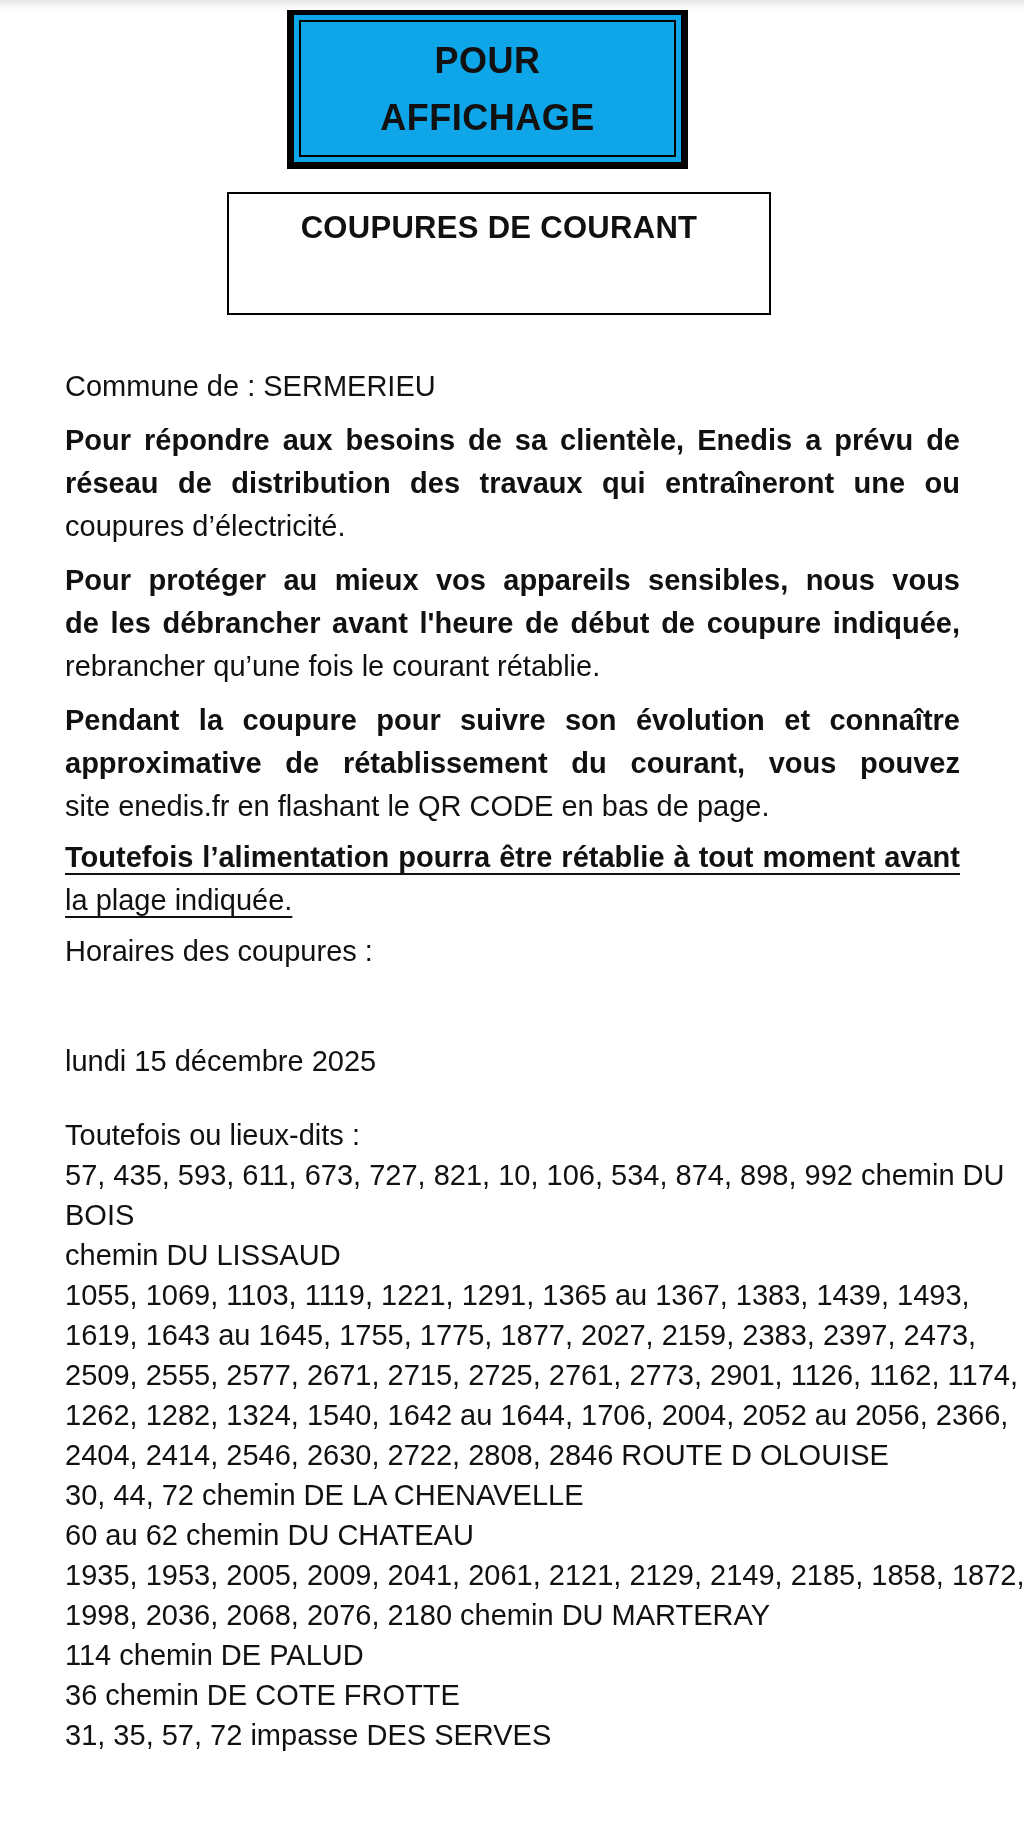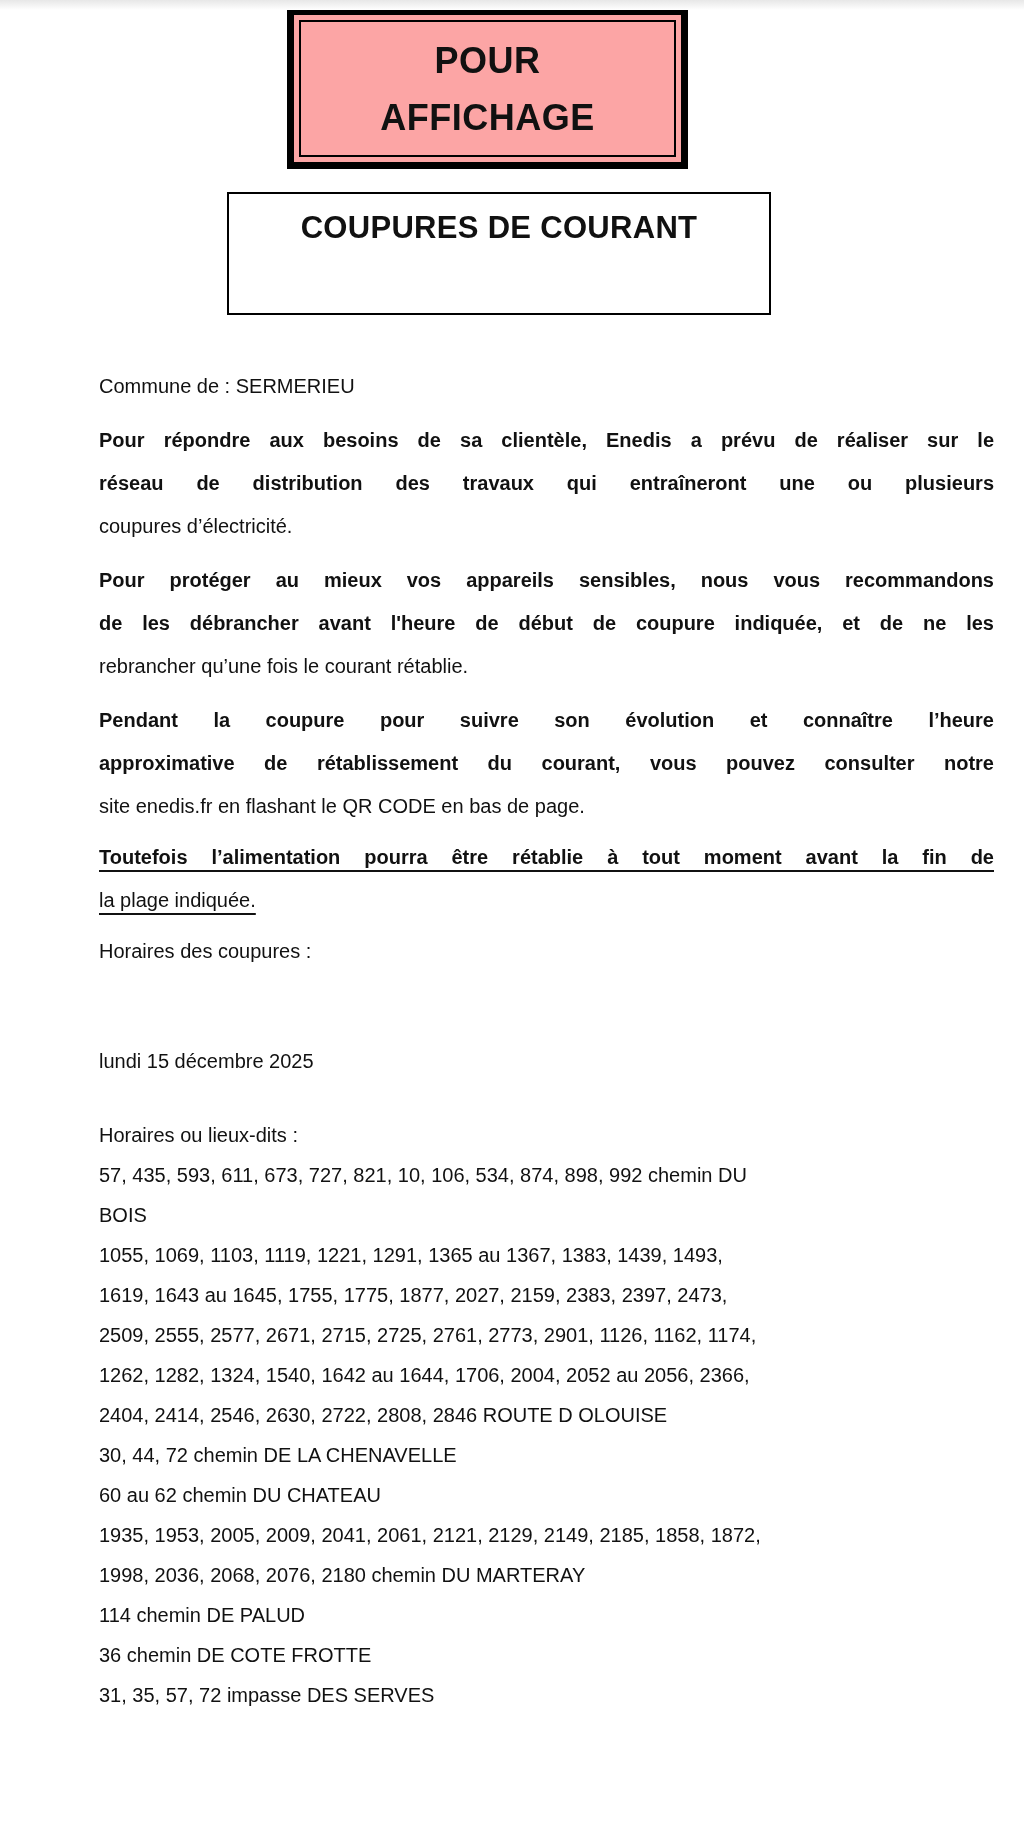--- a/index.html
+++ b/index.html
@@ -15,21 +15,21 @@
     position:absolute;top:0;left:0;width:1024px;height:10px;
     background:linear-gradient(#e7e7e7,#ffffff);
   }
   
   .banner{
     box-sizing:border-box;
     margin:8px 0 0 287px;
     width:401px;
     border:7px solid #000;
     padding:5px;
-    background:#fca5a5;
+    background:#0ea5e9;
   }
   .banner-inner{
     border:2px solid #000;
     text-align:center;
     padding:10px 0 9px 0;
   }
   .banner-line{
     font-size:36px;font-weight:bold;line-height:57px;
     letter-spacing:0.5px;
   }
@@ -41,23 +41,23 @@
     border:2px solid #000;
     text-align:center;
     padding-top:7px;
   }
   .title-line{
     font-size:31px;font-weight:bold;line-height:54px;
     letter-spacing:0.3px;
   }
   
   .content{
-    margin-left:99px;
+    margin-left:65px;
     width:895px;
-    font-size:20px;
+    font-size:29px;
   }
   .nline{height:43px;line-height:43px;white-space:nowrap;}
   .jline{
     height:43px;line-height:43px;
     text-align:justify;
     overflow:hidden;
     font-weight:bold;
   }
   .jline::after{content:"";display:inline-block;width:100%;}
   .commune{margin-top:50px;}
@@ -117,23 +117,24 @@
     <div class="nline u">la plage indiquée.</div>
   </div>
 
   <div class="horaires nline">Horaires des coupures :</div>
 
   <div class="schedule">
     <div class="nline">lundi 15 décembre 2025</div>
   </div>
 
   <div class="quartiers">
-    <div class="qlabel">Horaires ou lieux-dits :</div>
+    <div class="qlabel">Toutefois ou lieux-dits :</div>
     <div class="aline">57, 435, 593, 611, 673, 727, 821, 10, 106, 534, 874, 898, 992 chemin DU</div>
     <div class="aline">BOIS</div>
+    <div class="aline">chemin DU LISSAUD</div>
     <div class="aline">1055, 1069, 1103, 1119, 1221, 1291, 1365 au 1367, 1383, 1439, 1493,</div>
     <div class="aline">1619, 1643 au 1645, 1755, 1775, 1877, 2027, 2159, 2383, 2397, 2473,</div>
     <div class="aline">2509, 2555, 2577, 2671, 2715, 2725, 2761, 2773, 2901, 1126, 1162, 1174,</div>
     <div class="aline">1262, 1282, 1324, 1540, 1642 au 1644, 1706, 2004, 2052 au 2056, 2366,</div>
     <div class="aline">2404, 2414, 2546, 2630, 2722, 2808, 2846 ROUTE D OLOUISE</div>
     <div class="aline">30, 44, 72 chemin DE LA CHENAVELLE</div>
     <div class="aline">60 au 62 chemin DU CHATEAU</div>
     <div class="aline">1935, 1953, 2005, 2009, 2041, 2061, 2121, 2129, 2149, 2185, 1858, 1872,</div>
     <div class="aline">1998, 2036, 2068, 2076, 2180 chemin DU MARTERAY</div>
     <div class="aline">114 chemin DE PALUD</div>

